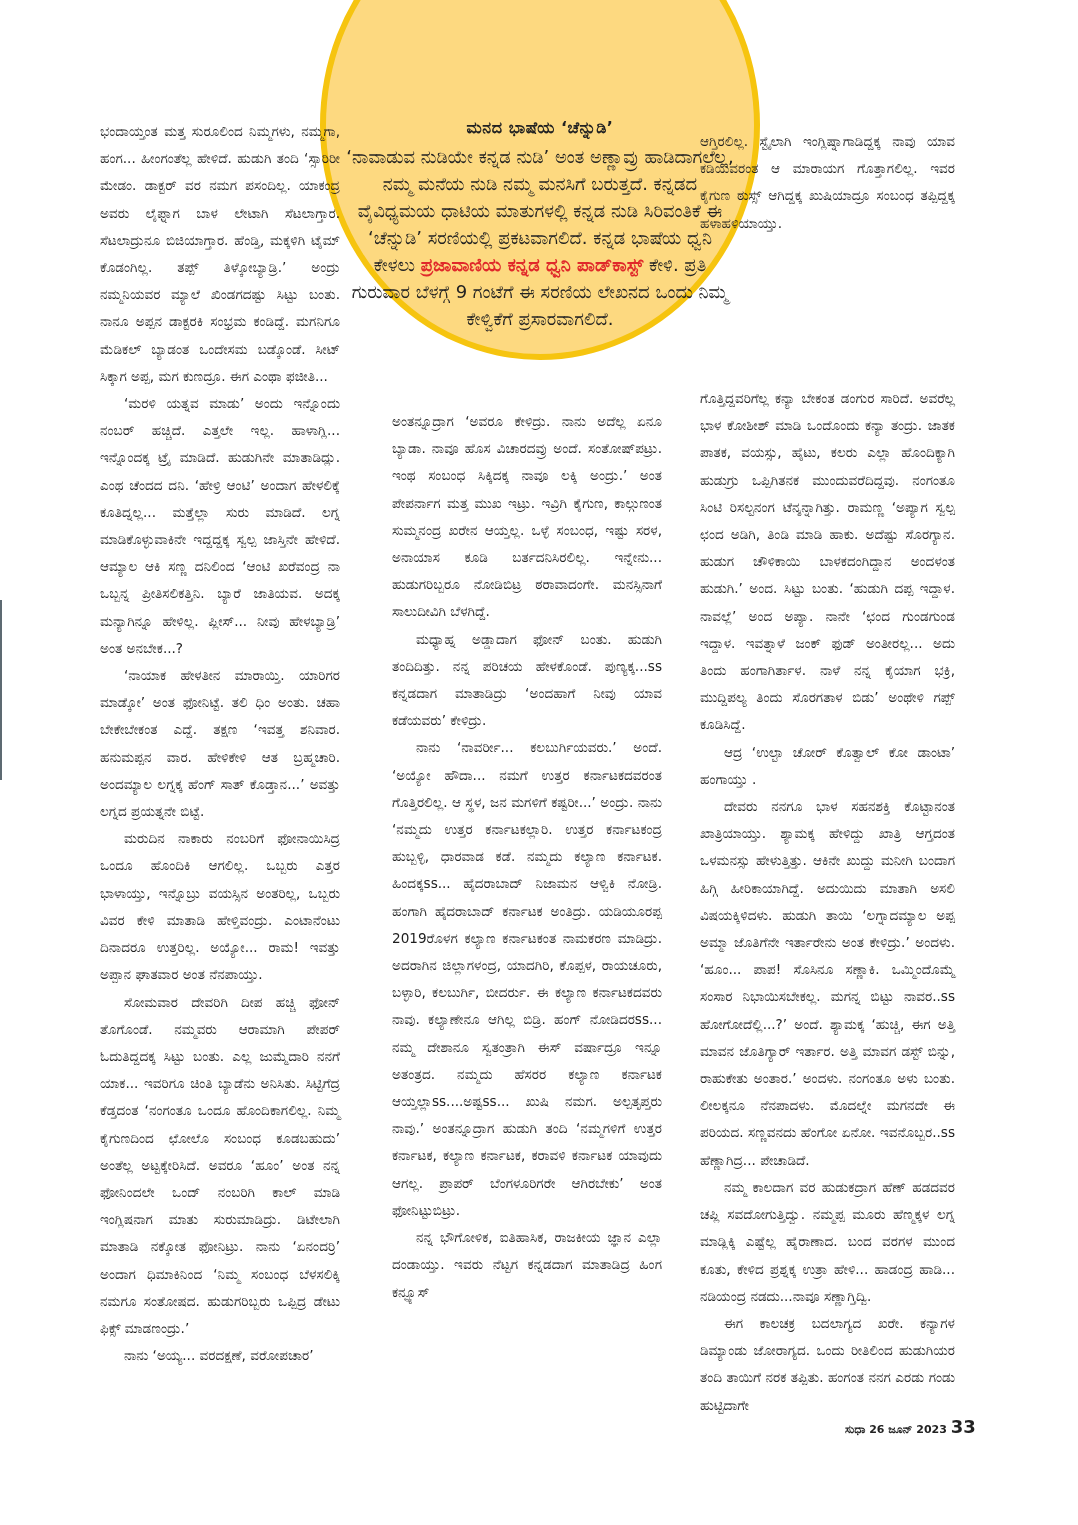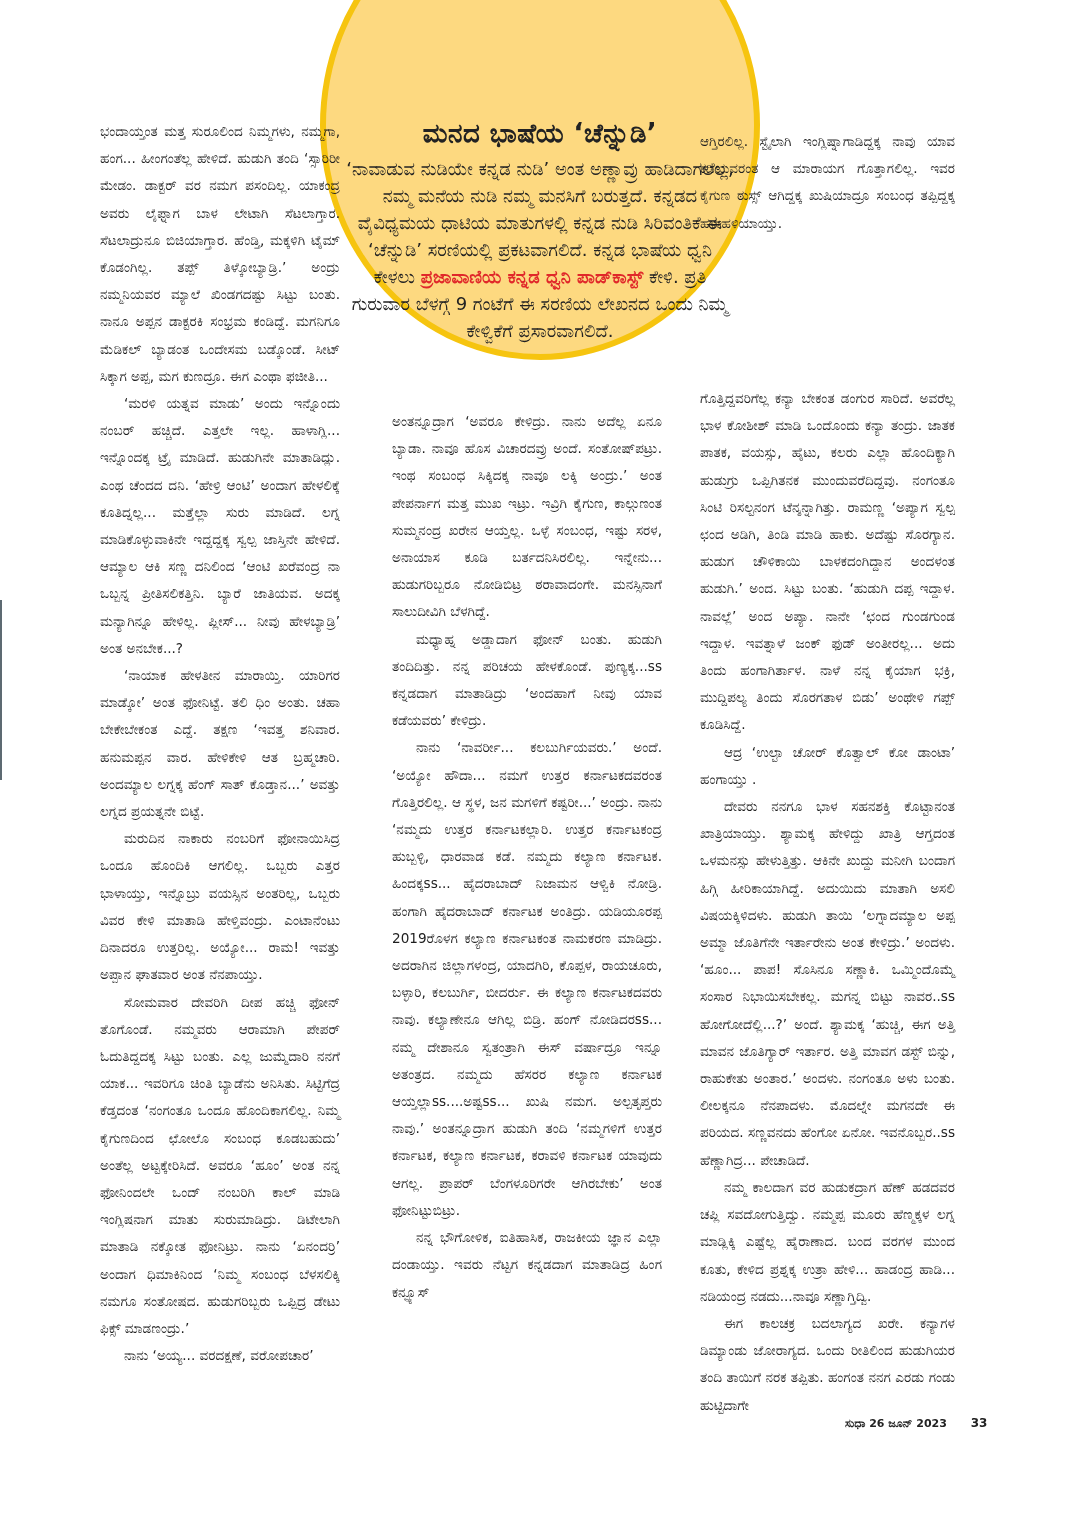--- a/index.html
+++ b/index.html
@@ -18,21 +18,21 @@
     border-radius: 50%;
     background: #fdd980;
     border: 6px solid #f6c40f;
     box-sizing: border-box;
   }
   .callout-inner {
     position: absolute; left: 345px; top: 118px; width: 390px;
     text-align: center;
   }
   .callout-title {
-    font-size: 26px; font-weight: bold; color: #222; margin: 0 0 6px 0;
+    font-size: 16px; font-weight: bold; color: #222; margin: 0 0 6px 0;
     letter-spacing: 0.5px;
   }
   .callout-body {
     font-size: 18px; line-height: 27px; color: #222;
   }
   .callout-body .hl { color: #e0282a; font-weight: bold; }
 
   .col {
     position: absolute; font-size: 13.6px; line-height: 27.2px;
     text-align: justify; color: #1e1e1e;
@@ -42,21 +42,21 @@
   #col-left { left: 100px; top: 118px; width: 240px; }
   #col-mid { left: 392px; top: 408px; width: 270px; }
   #col-right-top { left: 700px; top: 128px; width: 255px; }
   #col-right { left: 700px; top: 345px; width: 255px; }
 
   .footer {
     position: absolute; left: 845px; top: 1416px;
     font-size: 11px; color: #222; font-weight: bold;
   }
   .footer .page-no {
-    font-size: 12px; margin-left: 20px; font-weight: bold;
+    font-size: 18px; margin-left: 0; font-weight: bold;
   }
 </style>
 </head>
 <body>
 
 <div class="edge-line"></div>
 
 <div class="callout"></div>
 <div class="callout-inner">
   <h2 class="callout-title">ಮನದ ಭಾಷೆಯ ‘ಚೆನ್ನುಡಿ’</h2>

